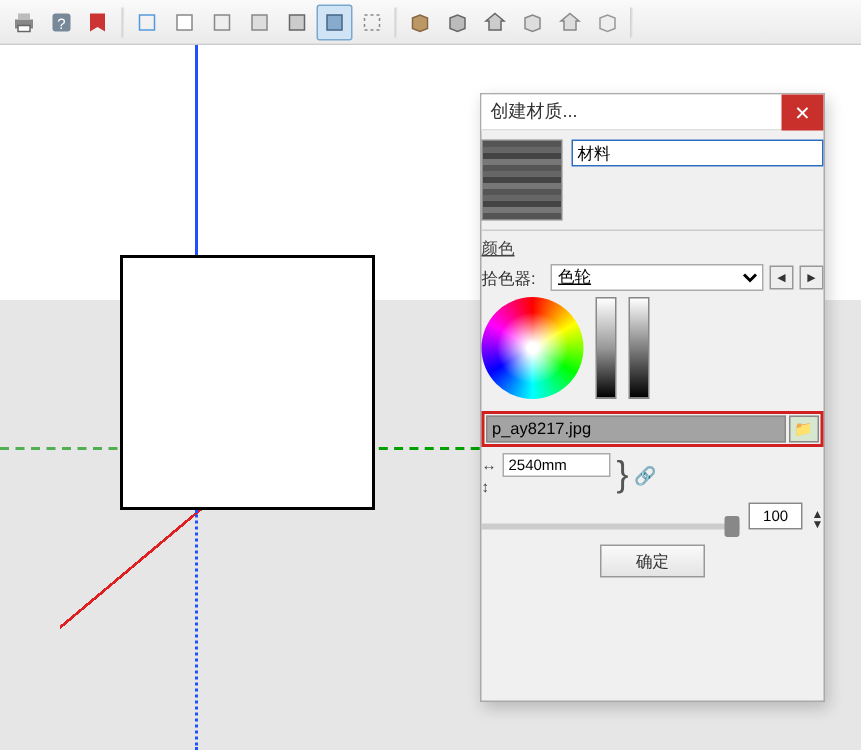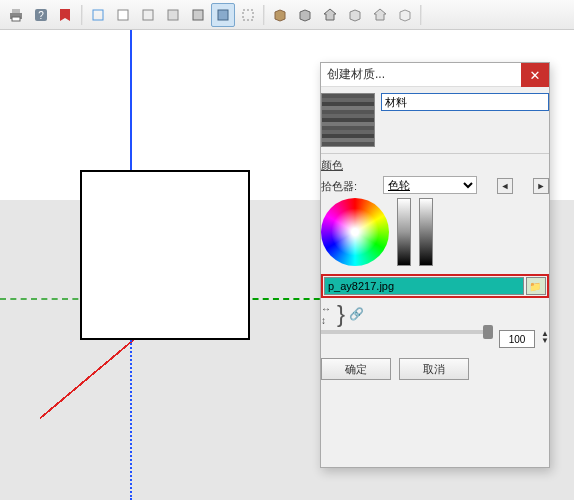--- a/index.html
+++ b/index.html
@@ -21,43 +21,43 @@
 .rect { position: absolute; left: 80px; top: 140px; width: 170px; height: 170px; background: #fff; border: 2px solid #000; }
 
 .dialog { position: absolute; left: 320px; top: 50px; width: 230px; height: 406px; background: #f0f0f0; border: 1px solid #aaa; box-shadow: 2px 4px 10px rgba(0,0,0,.2); font-size: 11px; color: #333; margin-top: 12px; }
 .dlg-title { height: 24px; background: #fff; border-bottom: 1px solid #ddd; display: flex; align-items: center; padding: 0 6px; font-size: 12px; }
 .dlg-close { position: absolute; right: 0; top: 0; width: 28px; height: 24px; background: #c9302c; color: #fff; display: flex; align-items: center; justify-content: center; cursor: pointer; font-size: 13px; }
 .dlg-body { padding: 6px 0; }
 .preview-row { display: flex; gap: 6px; margin-bottom: 6px; }
 .tex-preview { width: 54px; height: 54px; border: 1px solid #888; background: repeating-linear-gradient(0deg,#555 0 4px,#777 4px 8px,#444 8px 12px,#666 12px 16px); }
 .name-input { flex: 1; height: 18px; border: 1px solid #2c6cbf; padding: 0 3px; font-size: 11px; background: #fff; }
 .section-label { font-size: 11px; color: #444; margin: 6px 0 3px; border-top: 1px solid #ccc; padding-top: 4px; text-decoration: underline; }
-.picker-row { display: flex; align-items: flex-end; gap: 20px; margin-bottom: 4px; }
+.picker-row { display: flex; align-items: center; gap: 4px; margin-bottom: 4px; }
 .picker-row label { width: 42px; font-size: 11px; }
 .picker-row select { flex: 1; height: 18px; font-size: 11px; border: 1px solid #aaa; background: #fff; text-decoration: underline; }
 .picker-arrow { width: 16px; height: 16px; border: 1px solid #999; background: #eee; display: flex; align-items: center; justify-content: center; font-size: 9px; cursor: pointer; }
 .color-area { display: flex; gap: 8px; margin: 4px 0 8px; }
 .wheel { width: 68px; height: 68px; border-radius: 50%; position: relative; background: conic-gradient(red,#ff0,lime,cyan,blue,#f0f,red); }
 .wheel:after { content:""; position:absolute; left:10px; top:10px; right:10px; bottom:10px; border-radius:50%; background: radial-gradient(circle,#fff 10%,transparent 70%); }
 .vslider { width: 14px; height: 68px; border: 1px solid #888; background: linear-gradient(#fff,#999,#000); }
 .vslider2 { width: 14px; height: 68px; border: 1px solid #888; background: linear-gradient(#fff,#000); }
 .chk-row { display: flex; align-items: center; gap: 4px; margin: 2px 0; font-size: 11px; }
 .file-row { display: flex; gap: 2px; margin: 2px 0; border: 2px solid #d02020; padding: 1px; }
-.file-input { flex: 1; height: 18px; border: 1px solid #888; padding: 0 3px; font-size: 11px; background: #14b8a6; }
+.file-input { flex: 1; height: 18px; border: 1px solid #888; padding: 0 3px; font-size: 11px; background: #a3a3a3; }
 .file-btn { width: 20px; height: 18px; border: 1px solid #888; background: #d8e8d0; cursor: pointer; display: flex; align-items: center; justify-content: center; font-size: 10px; }
 .size-row { display: flex; align-items: center; gap: 4px; margin: 4px 0; font-size: 11px; }
 .size-col { display: flex; flex-direction: column; gap: 2px; }
 .size-input { width: 72px; height: 16px; border: 1px solid #aaa; padding: 0 3px; font-size: 10px; background: #fff; }
 .brace { font-size: 24px; line-height: 1; color: #555; }
 .dim-icon { width: 12px; font-size: 10px; color: #444; }
-.opacity-row { display: flex; align-items: flex-start; gap: 6px; margin-top: 4px; }
+.opacity-row { display: flex; align-items: flex-end; gap: 6px; margin-top: 4px; }
 .slider { flex: 1; height: 4px; background: #ccc; position: relative; }
 .slider:before { content:""; position:absolute; right:0; top:-5px; width:10px; height:14px; background:#888; border-radius:2px; }
 .spin { width: 36px; height: 18px; border: 1px solid #888; font-size: 10px; text-align: center; background: #fff; }
-.btn-row { display: flex; gap: 8px; margin-top: 10px; }
+.btn-row { display: flex; gap: 8px; justify-content: center; margin-top: 10px; }
 .btn { width: 70px; height: 22px; border: 1px solid #999; background: linear-gradient(#fafafa,#e4e4e4); font-size: 11px; cursor: pointer; display: flex; align-items: center; justify-content: center; }
 
 .arrow-annot { position: absolute; pointer-events: none; }
 </style>
 </head>
 <body>
 
 <div class="toolbar">
   <div class="tbtn">
       <svg width="16" height="16">
@@ -188,33 +188,33 @@
 
     <div class="file-row">
       <input class="file-input" value="p_ay8217.jpg" style="">
       <div class="file-btn">📁</div>
     </div>
 
     <div class="size-row">
       <div class="size-col">
         <div style="display:flex;align-items:center;gap:2px">
             <span class="dim-icon">↔</span>
+            <input class="size-input" value="2540mm" style="">
           </div>
         <div style="display:flex;align-items:center;gap:2px">
             <span class="dim-icon">↕</span>
           </div>
       </div>
       <span class="brace">}</span>
       <span style="font-size:12px">🔗</span>
     </div>
 
     <div class="opacity-row">
       <div class="slider"></div>
       <input class="spin" value="100" style="">
       <span style="font-size:8px;line-height:7px">▲<br>▼</span>
     </div>
 
     <div class="btn-row">
       <div class="btn">确定</div>
-      <div class="btn">取消</div>
     </div>
   </div>
 </div>
 
 </body></html>

